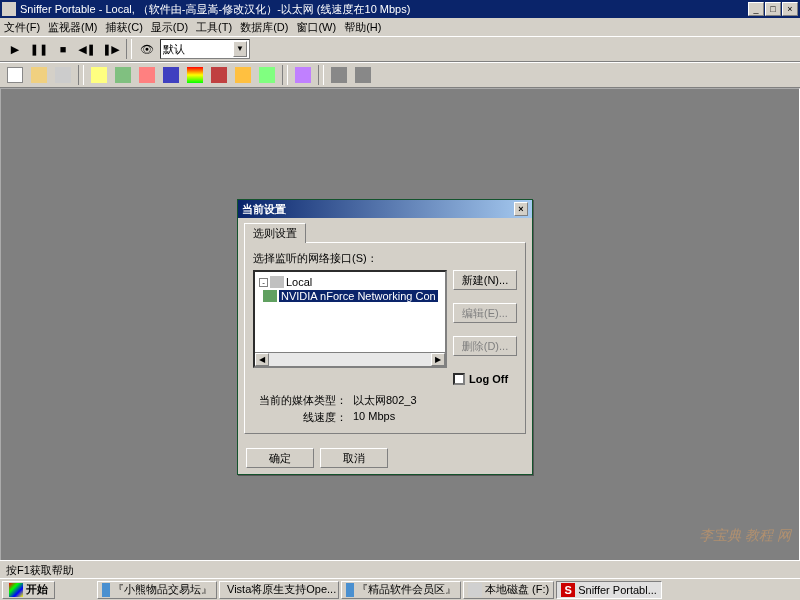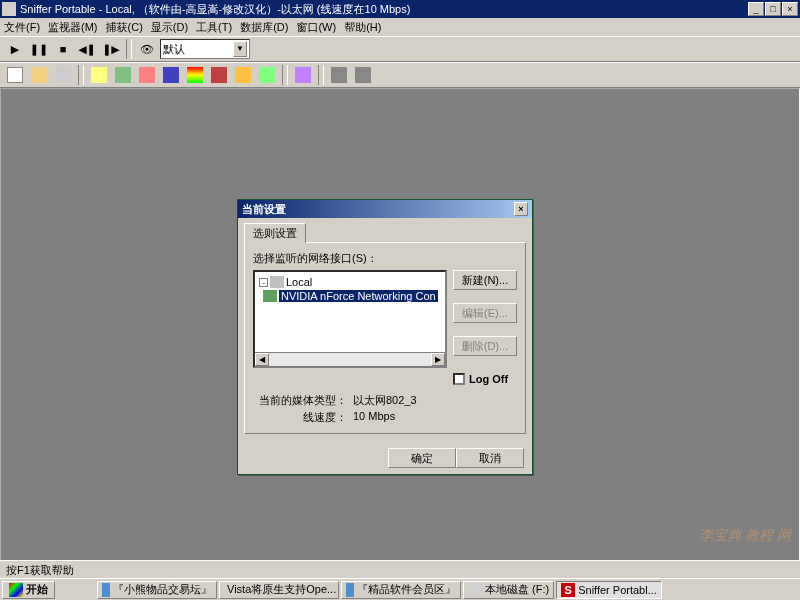--- a/index.html
+++ b/index.html
@@ -102,21 +102,21 @@
     .btn {
       height:20px; background:#d4d0c8; border:1px solid #fff;
       border-right-color:#808080; border-bottom-color:#808080;
       font-size:11px; text-align:center; line-height:18px;
     }
     .btn.disabled { color:#808080; }
     .chk { display:flex; align-items:center; gap:4px; margin-top:4px; font-size:11px;font-weight:bold; }
     .chk .box { width:12px; height:12px; background:#fff; border:2px inset #808080; }
     .info-row { display:flex; font-size:11px; margin-top:8px; }
     .info-l { width:100px; text-align:right; padding-right:6px; }
-    .dlg-btns { display:flex; justify-content:flex-end; padding:6px 8px; }
+    .dlg-btns { display:flex; gap:6px; padding:6px 8px; }
     .dlg-btns .btn { width:68px; }
     .statusbar {
       position:absolute; left:0; right:0; bottom:22px; height:18px;
       background:#d4d0c8; border-top:1px solid #fff;
       font-size:11px; padding:2px 6px;
     }
     .taskbar {
       position:absolute; left:0; right:0; bottom:0; height:22px;
       background:#d4d0c8; border-top:1px solid #fff;
       display:flex; align-items:center; padding:0 2px; gap:2px;

